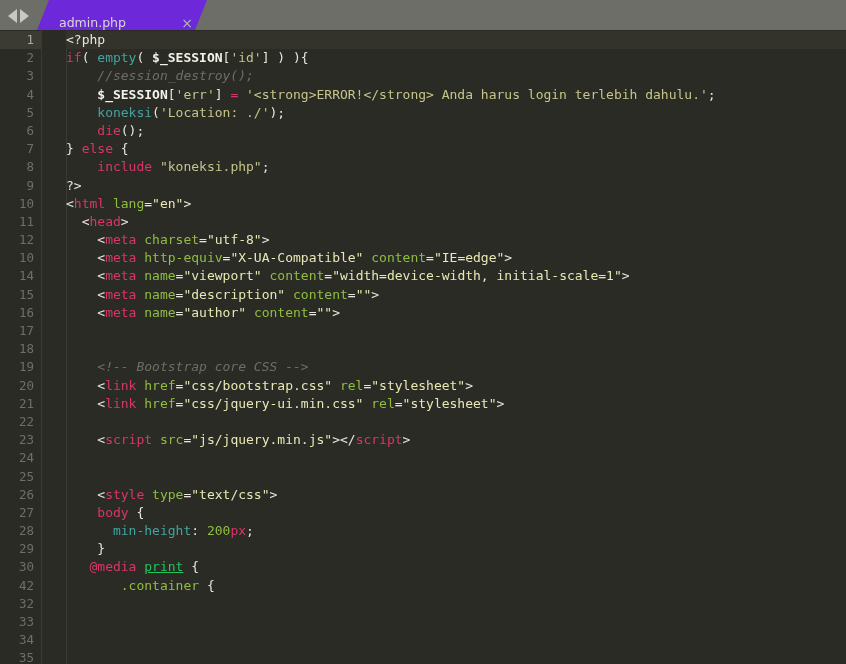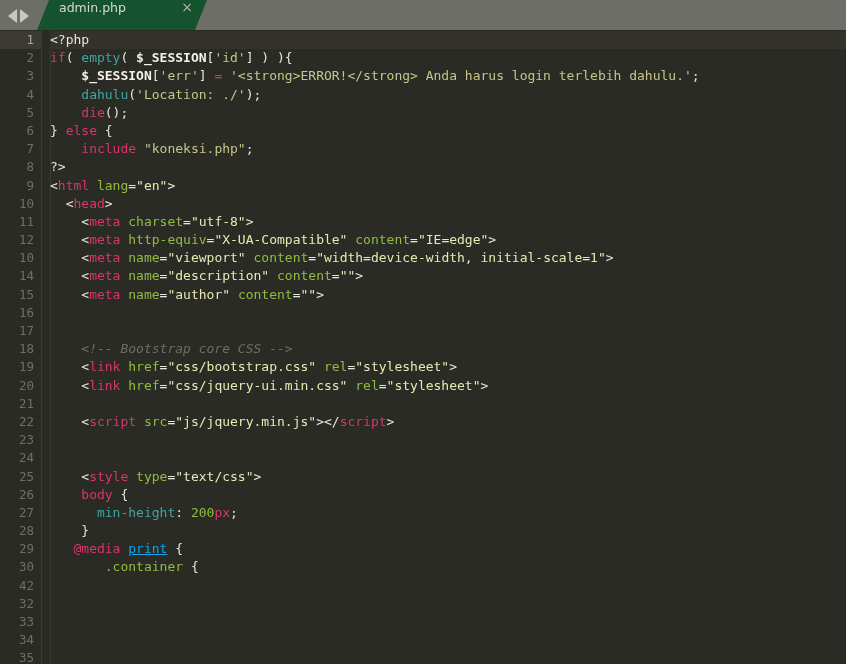--- a/index.html
+++ b/index.html
@@ -30,23 +30,23 @@
     border-top: 7px solid transparent;
     border-bottom: 7px solid transparent;
   }
   .arrow.left  { border-right: 9px solid #c9c9c4; }
   .arrow.right { border-left: 9px solid #c9c9c4; }
 
   .tab {
     position: relative;
     height: 30px;
     display: flex;
-    align-items: flex-start;
+    align-items: flex-end;
     padding: 0 14px 0 22px;
-    background: #14532d;
+    background: #6d28d9;
     color: #d8d8d2;
     font-family: "DejaVu Sans", sans-serif;
     font-size: 12.5px;
     clip-path: polygon(12px 0, 100% 0, calc(100% - 12px) 100%, 0 100%);
     min-width: 170px;
   }
   .tab-title { flex: 1; white-space: nowrap; }
   .tab-close {
     margin-left: 18px;
     color: #b6b6b0;
@@ -87,20 +87,21 @@
     background: #3a3a33;
     margin-right: 0;
   }
 
   #code {
     position: relative;
     flex: 1;
     padding-top: 1px;
     padding-left: 8px;
     overflow: hidden;
+    margin-left: 16px;
   }
   
   #code::before {
     content: "";
     position: absolute;
     left: 8px; top: 0; bottom: 0;
     width: 1px;
     background: #3a3a33;
   }
   .line {
@@ -126,21 +127,21 @@
   .t-bracket { color: #e6e6dc; }
   .t-attr    { color: #8fbe3f; }          
   .t-val     { color: #e8e8b4; }          
   .t-doctype { color: #d8366a; }
   .t-css-prop{ color: #41a4a0; }
   .t-css-sel { color: #d8366a; }
   .t-css-cls { color: #8fbe3f; }
   .t-num     { color: #8fbe3f; text-align: center; }
   .t-unit    { color: #d8366a; }
   .t-at      { color: #d8366a; }
-  .t-media   { color: #0ea5e9; text-decoration: underline; }
+  .t-media   { color: #22c55e; text-decoration: underline; }
   .t-strhtml { color: #e6e6dc; }
 </style>
 </head>
 <body>
 
 <div id="tabbar">
   <div id="navarrows">
     <span class="arrow left"></span>
     <span class="arrow right"></span>
   </div>
@@ -187,22 +188,23 @@
       <div class="ln">42</div>
       <div class="ln">32</div>
       <div class="ln">33</div>
       <div class="ln">34</div>
       <div class="ln">35</div>
     </div>
   <div id="gutter-sep"></div>
   <div id="code">
       <div class="line cur"><span class="t-plain">&lt;?php</span></div>
       <div class="line"><span class="t-kw">if</span><span class="t-punc">( </span><span class="t-fn">empty</span><span class="t-punc">( </span><span class="t-var">$_SESSION</span><span class="t-punc">[</span><span class="t-str">'id'</span><span class="t-punc">] ) ){</span></div>
+      <div class="line"><span class="t-com">    //session_destroy();</span></div>
       <div class="line"><span class="t-plain">    </span><span class="t-var">$_SESSION</span><span class="t-punc">[</span><span class="t-str">'err'</span><span class="t-punc">] </span><span class="t-op">=</span><span class="t-plain"> </span><span class="t-str">'&lt;strong&gt;ERROR!&lt;/strong&gt; Anda harus login terlebih dahulu.'</span><span class="t-punc">;</span></div>
-      <div class="line"><span class="t-plain">    </span><span class="t-fn">dahulu</span><span class="t-punc">(</span><span class="t-str">'Location: ./'</span><span class="t-punc">);</span></div>
+      <div class="line"><span class="t-plain">    </span><span class="t-fn">koneksi</span><span class="t-punc">(</span><span class="t-str">'Location: ./'</span><span class="t-punc">);</span></div>
       <div class="line"><span class="t-plain">    </span><span class="t-kw">die</span><span class="t-punc">();</span></div>
       <div class="line"><span class="t-punc">} </span><span class="t-kw">else</span><span class="t-punc"> {</span></div>
       <div class="line"><span class="t-plain">    </span><span class="t-kw">include</span><span class="t-plain"> </span><span class="t-str">"koneksi.php"</span><span class="t-punc">;</span></div>
       <div class="line"><span class="t-plain">?&gt;</span></div>
       <div class="line"><span class="t-bracket">&lt;</span><span class="t-tag">html</span><span class="t-plain"> </span><span class="t-attr">lang</span><span class="t-plain">=</span><span class="t-val">"en"</span><span class="t-bracket">&gt;</span></div>
       <div class="line"><span class="t-bracket">  &lt;</span><span class="t-tag">head</span><span class="t-bracket">&gt;</span></div>
       <div class="line"><span class="t-bracket">    &lt;</span><span class="t-tag">meta</span><span class="t-plain"> </span><span class="t-attr">charset</span><span class="t-plain">=</span><span class="t-val">"utf-8"</span><span class="t-bracket">&gt;</span></div>
       <div class="line"><span class="t-bracket">    &lt;</span><span class="t-tag">meta</span><span class="t-plain"> </span><span class="t-attr">http-equiv</span><span class="t-plain">=</span><span class="t-val">"X-UA-Compatible"</span><span class="t-plain"> </span><span class="t-attr">content</span><span class="t-plain">=</span><span class="t-val">"IE=edge"</span><span class="t-bracket">&gt;</span></div>
       <div class="line"><span class="t-bracket">    &lt;</span><span class="t-tag">meta</span><span class="t-plain"> </span><span class="t-attr">name</span><span class="t-plain">=</span><span class="t-val">"viewport"</span><span class="t-plain"> </span><span class="t-attr">content</span><span class="t-plain">=</span><span class="t-val">"width=device-width, initial-scale=1"</span><span class="t-bracket">&gt;</span></div>
       <div class="line"><span class="t-bracket">    &lt;</span><span class="t-tag">meta</span><span class="t-plain"> </span><span class="t-attr">name</span><span class="t-plain">=</span><span class="t-val">"description"</span><span class="t-plain"> </span><span class="t-attr">content</span><span class="t-plain">=</span><span class="t-val">""</span><span class="t-bracket">&gt;</span></div>

